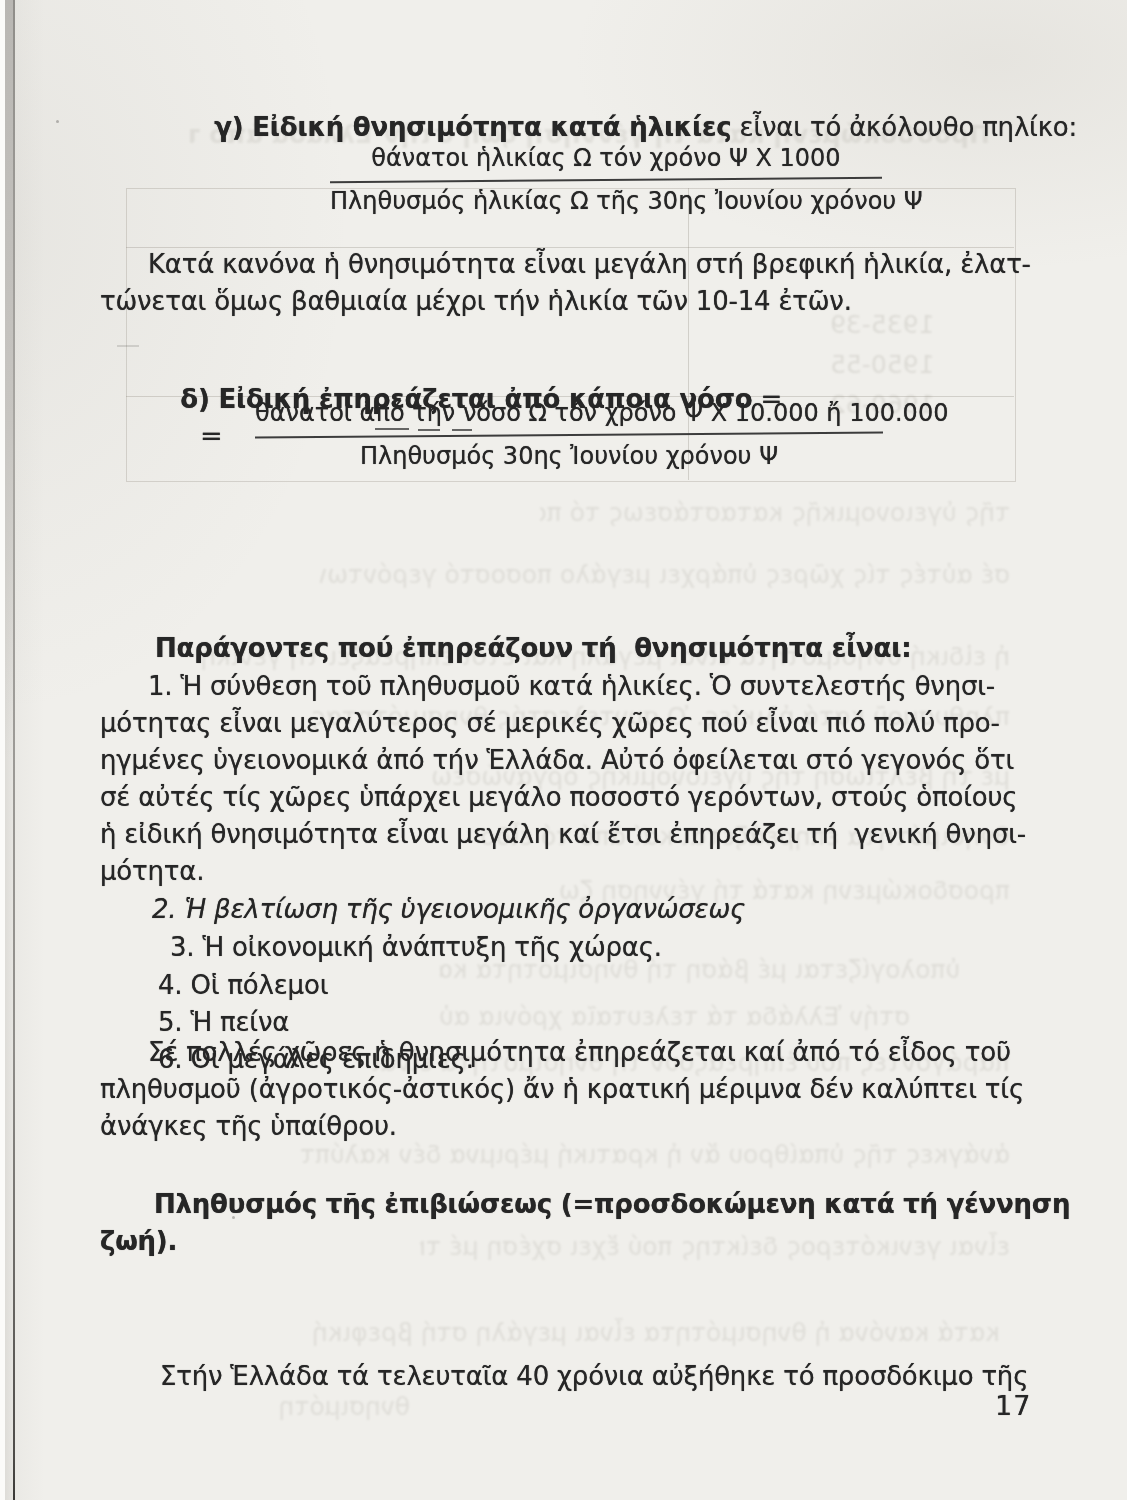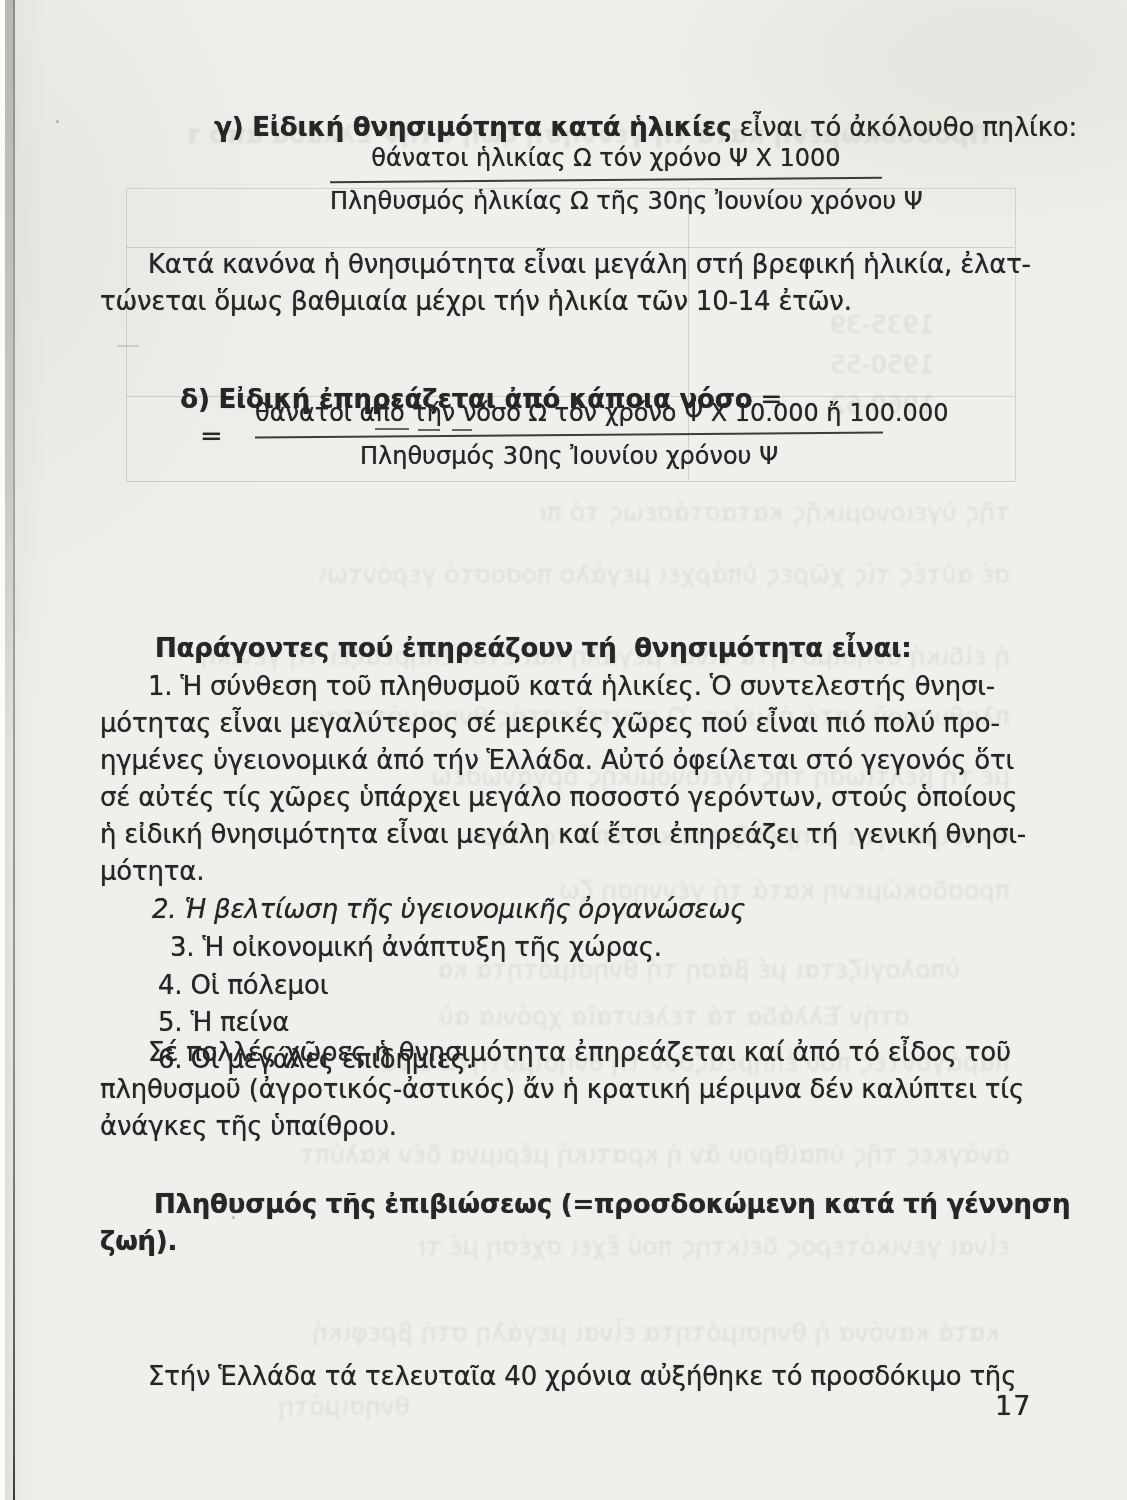--- a/index.html
+++ b/index.html
@@ -125,17 +125,17 @@
   <div class="tx" style="left:158px;top:1041px;">6. Οἱ μεγάλες ἐπιδημίες.</div>
 
   <div class="tx indent" style="left:100px;top:1034px;width:922px;">Σέ πολλές χῶρες ἡ θνησιμότητα ἐπηρεάζεται καί ἀπό τό εἶδος τοῦ
 πληθυσμοῦ (ἀγροτικός-ἀστικός) ἄν ἡ κρατική μέριμνα δέν καλύπτει τίς
 ἀνάγκες τῆς ὑπαίθρου.</div>
 
   <div class="tx b indent" style="left:100px;top:1186px;width:922px;text-indent:54px;">Πληθυσμός τῆς ἐπιβιώσεως (=προσδοκώμενη κατά τή γέννηση
 ζωή).</div>
 
 
-  <div class="tx indent" style="left:100px;top:1358px;width:922px;">Στήν Ἑλλάδα τά τελευταῖα 40 χρόνια αὐξήθηκε τό προσδόκιμο τῆς</div>
+  <div class="tx indent" style="left:112px;top:1358px;width:922px;">Στήν Ἑλλάδα τά τελευταῖα 40 χρόνια αὐξήθηκε τό προσδόκιμο τῆς</div>
 
   <div class="pagenum" style="left:995px;top:1390px;">17</div>
 
 </div>
 
 </body></html>

